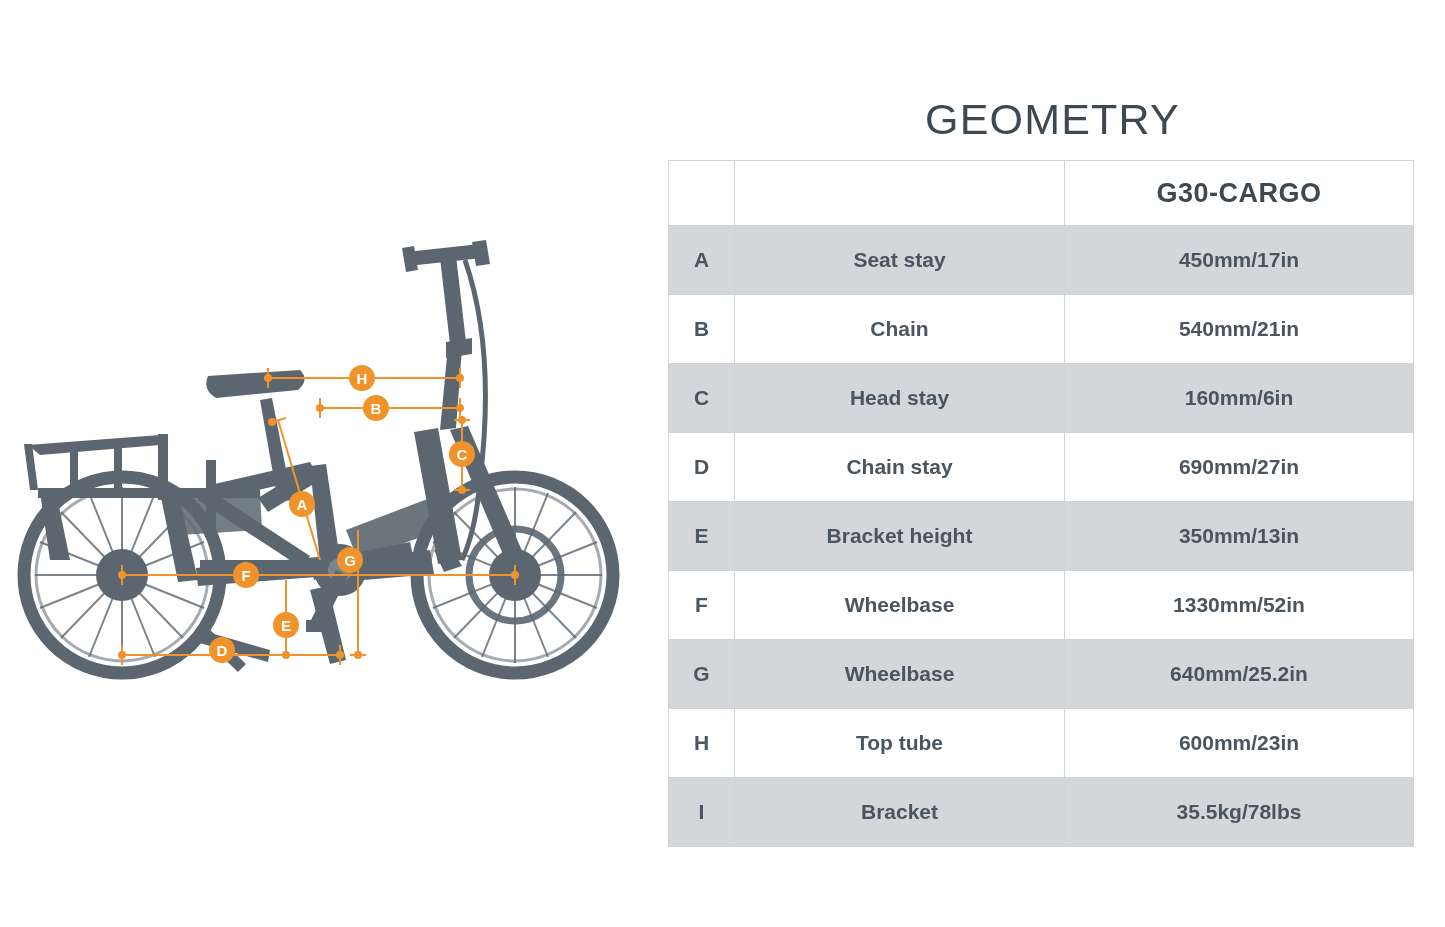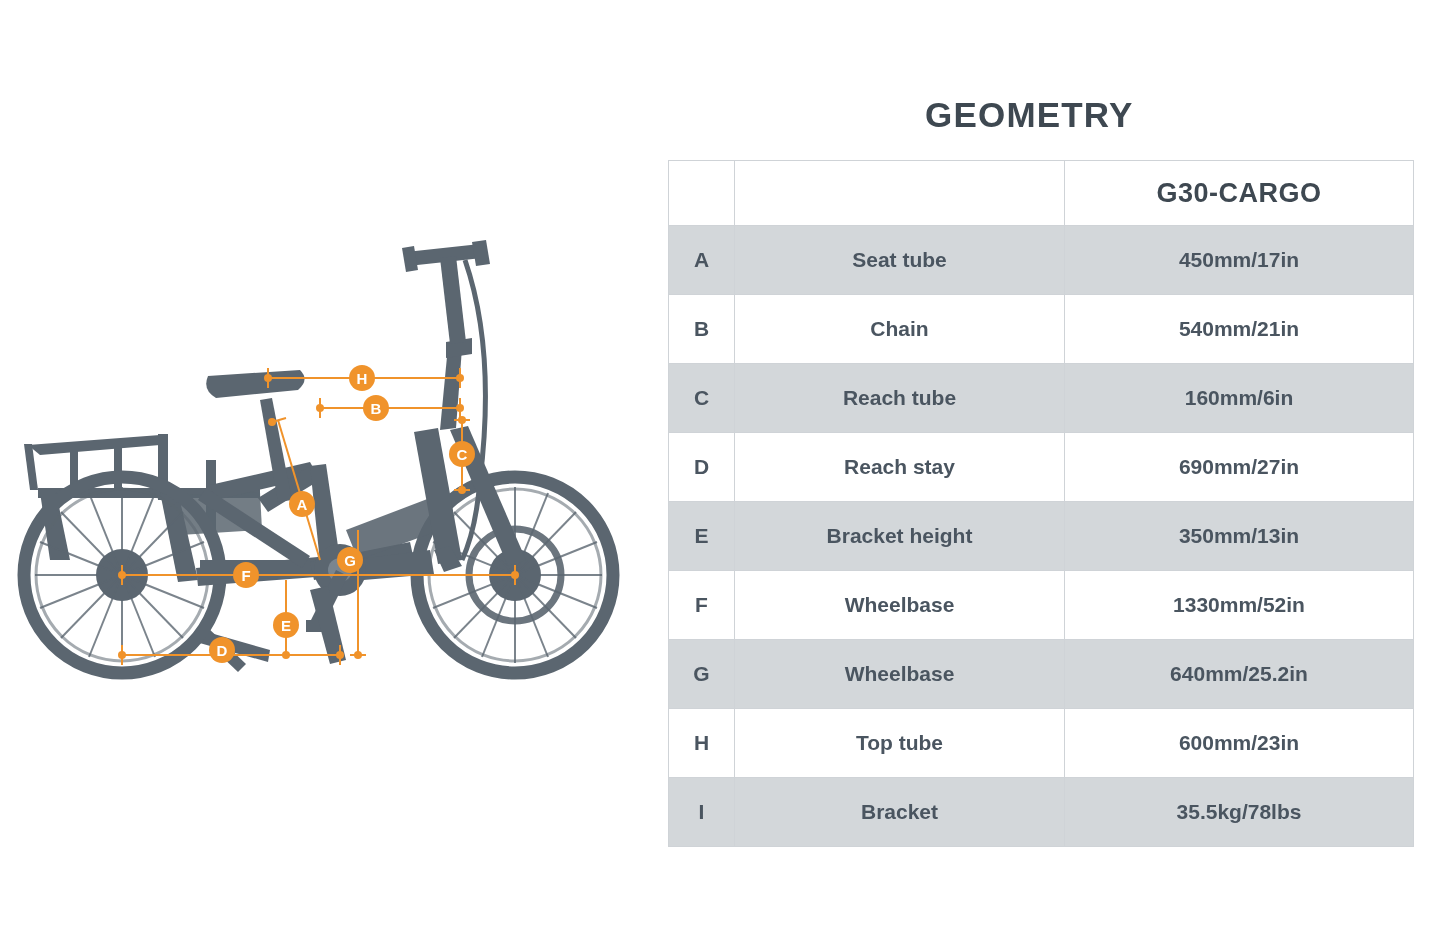--- a/index.html
+++ b/index.html
@@ -40,22 +40,22 @@
     position: absolute;
     left: 660px;
     top: 0;
     width: 785px;
     height: 927px;
   }
   #geometry-title {
     position: absolute;
     left: 265px;
     top: 95px;
-    font-size: 35px;
-    font-weight: bold;
+    font-size: 43px;
+    font-weight: normal;
     letter-spacing: 1.2px;
     color: #3e4851;
   }
   table.geo {
     position: absolute;
     left: 8px;
     top: 160px;
     width: 745px;
     border-collapse: collapse;
     table-layout: fixed;
@@ -298,36 +298,36 @@
       <thead>
         <tr>
           <th></th>
           <th></th>
           <th class="model">G30-CARGO</th>
         </tr>
       </thead>
       <tbody>
         <tr class="shaded">
           <td class="letter">A</td>
-          <td class="name">Seat tube</td>
+          <td class="name">Seat stay</td>
           <td class="value">450mm/17in</td>
         </tr>
         <tr class="plain">
           <td class="letter">B</td>
           <td class="name">Chain</td>
           <td class="value">540mm/21in</td>
         </tr>
         <tr class="shaded">
           <td class="letter">C</td>
-          <td class="name">Reach tube</td>
+          <td class="name">Head stay</td>
           <td class="value">160mm/6in</td>
         </tr>
         <tr class="plain">
           <td class="letter">D</td>
-          <td class="name">Reach stay</td>
+          <td class="name">Chain stay</td>
           <td class="value">690mm/27in</td>
         </tr>
         <tr class="shaded">
           <td class="letter">E</td>
           <td class="name">Bracket height</td>
           <td class="value">350mm/13in</td>
         </tr>
         <tr class="plain">
           <td class="letter">F</td>
           <td class="name">Wheelbase</td>

